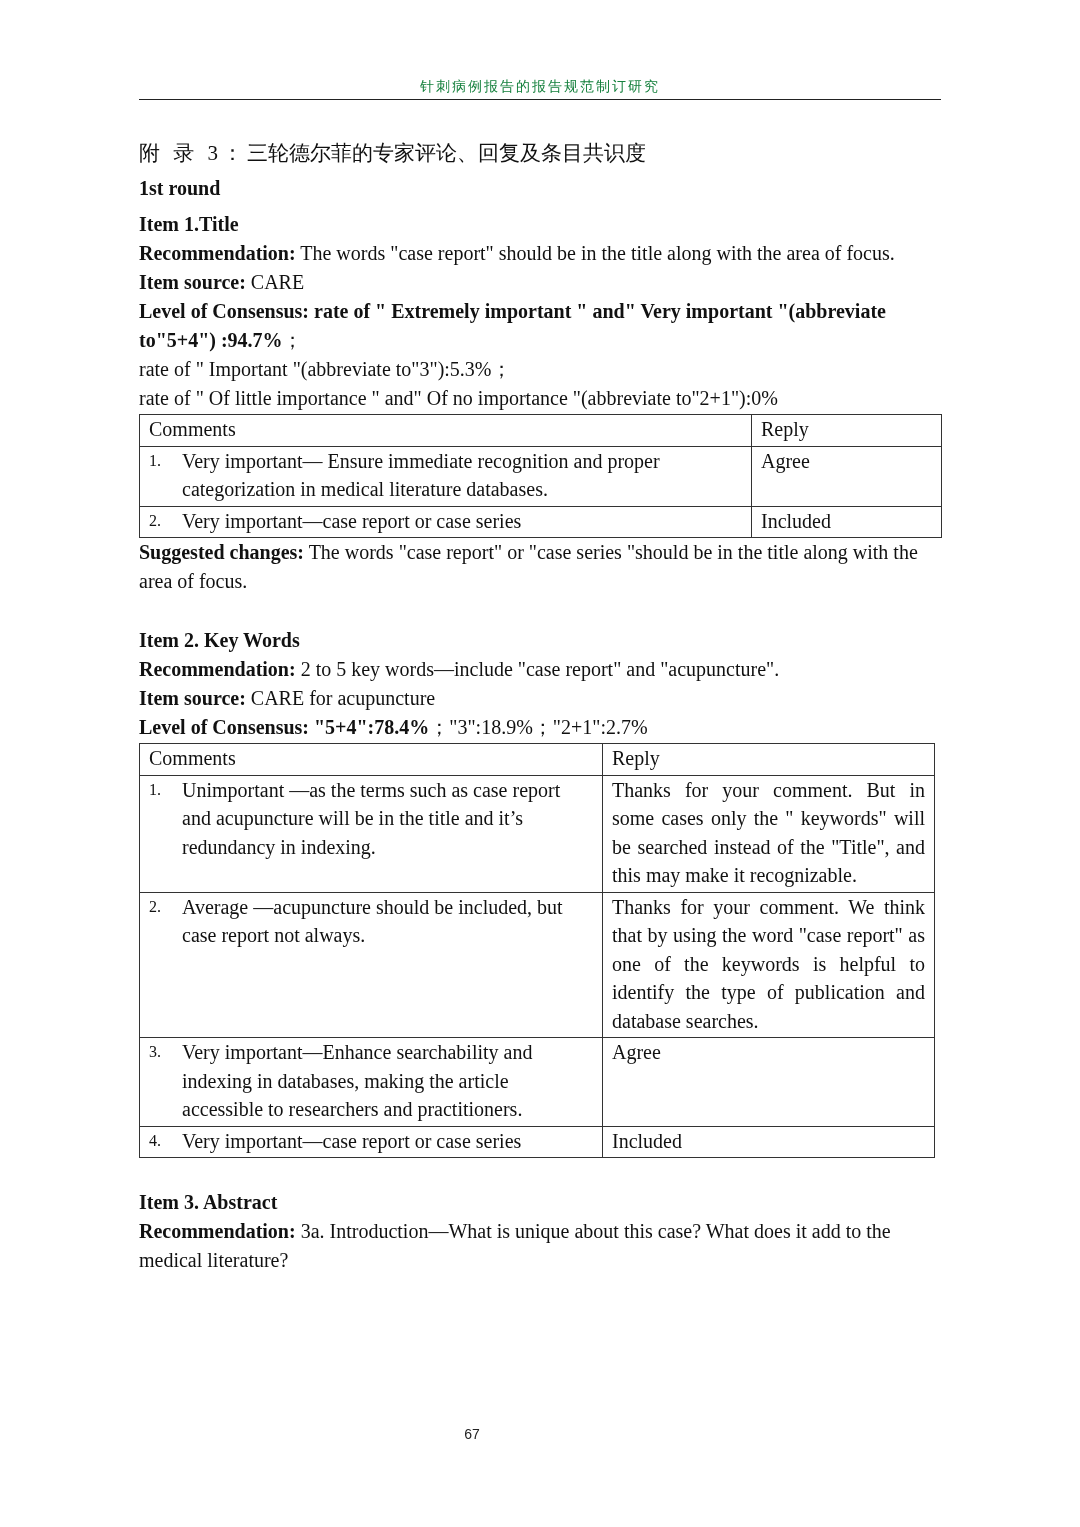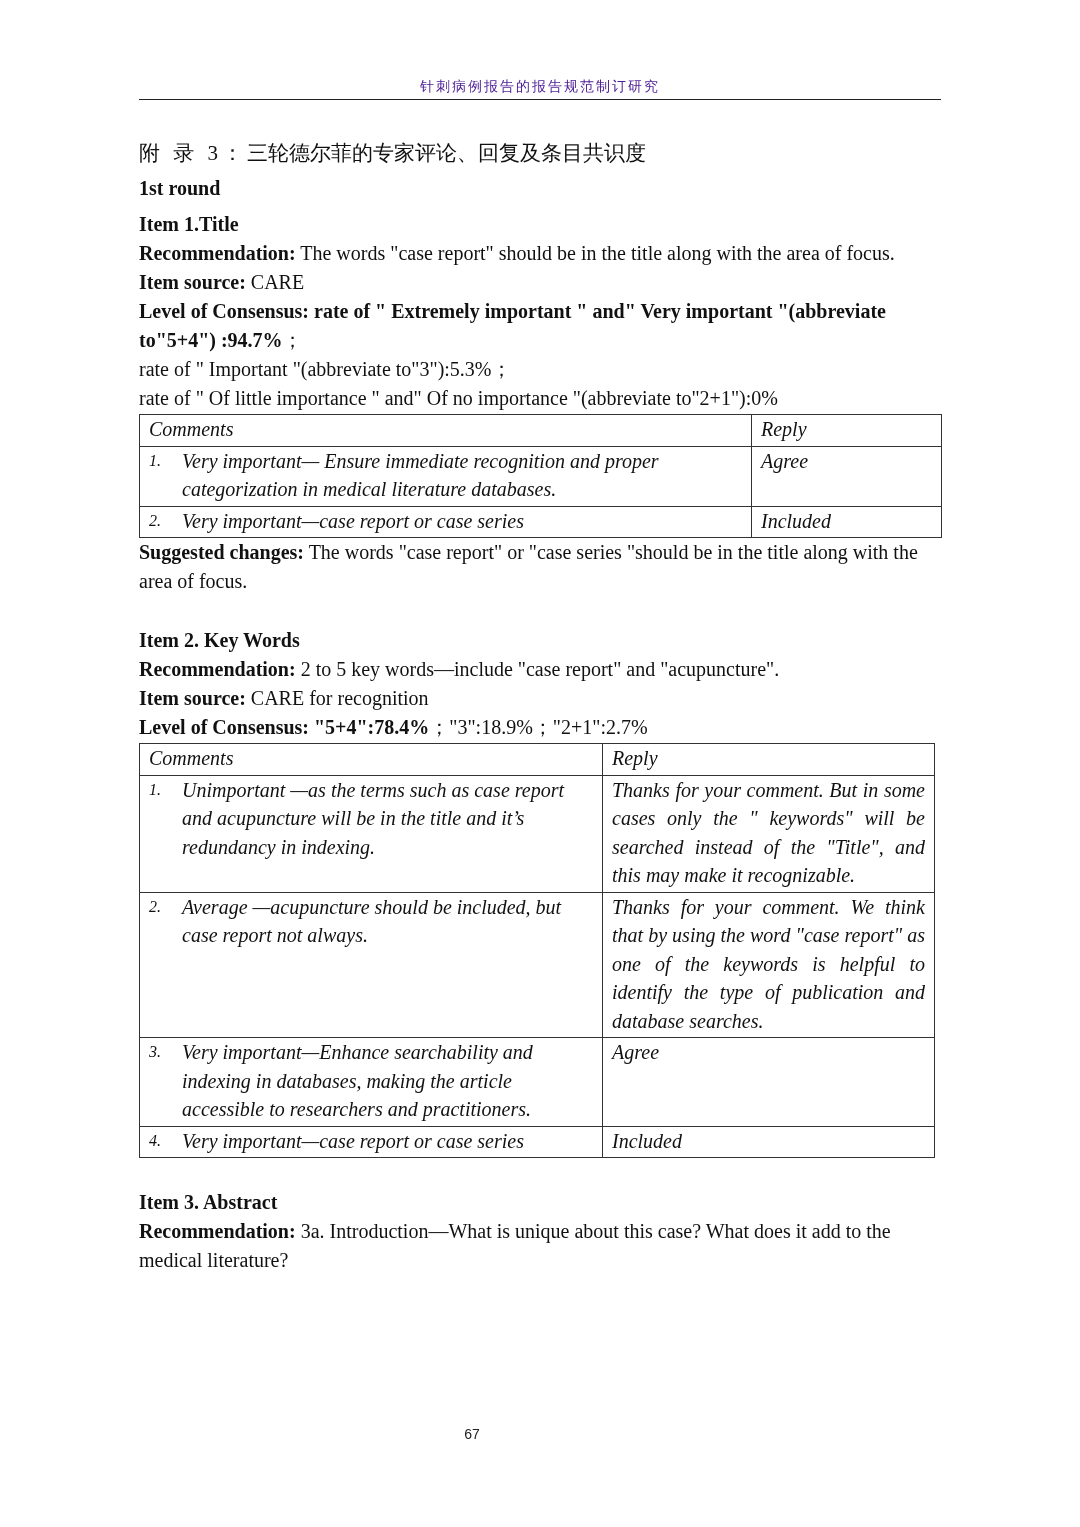--- a/index.html
+++ b/index.html
@@ -19,21 +19,21 @@
       position: absolute;
       left: 139px;
       top: 76px;
       width: 802px;
       height: 23px;
       border-bottom: 1.5px solid #222;
       text-align: center;
       font-size: 14px;
       letter-spacing: 2px;
       line-height: 22px;
-      color: #4c1d95;
+      color: #15803d;
     }
     .content {
       position: absolute;
       left: 139px;
       top: 137px;
       width: 802px;
       font-size: 20px;
       line-height: 29px;
     }
     .appendix-title {
@@ -51,21 +51,20 @@
       line-height: 30px;
     }
     .round-heading { margin-bottom: 6px; }
     p { margin: 0; }
     .b { font-weight: bold; margin-top: 16px; }
     table.ct {
       border-collapse: collapse;
       font-size: 20px;
       line-height: 28.5px;
       margin-top: 1px;
-      font-style: italic;
     }
     table.ct td {
       border: 1.3px solid #333;
       vertical-align: top;
       padding: 0 9px 2px 9px;
     }
     .row-num {
       display: inline-block;
       width: 33px;
       font-size: 16px;
@@ -142,21 +141,21 @@
       </table>
 
     <p><span class="b">Suggested changes:</span><span> The words "case report" or "case series "should be in the title along with the area of focus.</span></p>
   </section>
 
   <div class="spacer"></div>
 
   <section>
     <p class="item-heading">Item 2. Key Words</p>
     <p><span class="b">Recommendation:</span><span> 2 to 5 key words—include "case report" and "acupuncture".</span></p>
-    <p><span class="b">Item source:</span><span> CARE for recognition</span></p>
+    <p><span class="b">Item source:</span><span> CARE for acupuncture</span></p>
     <p><span class="b">Level of Consensus: "5+4":78.4%</span><span>；"3":18.9%；"2+1":2.7%</span></p>
 
     <table class="ct t2">
       <tbody>
           <tr>
         <td class="c1">Comments</td>
         <td>Reply</td>
       </tr>
       <tr>
         <td class="c1">

